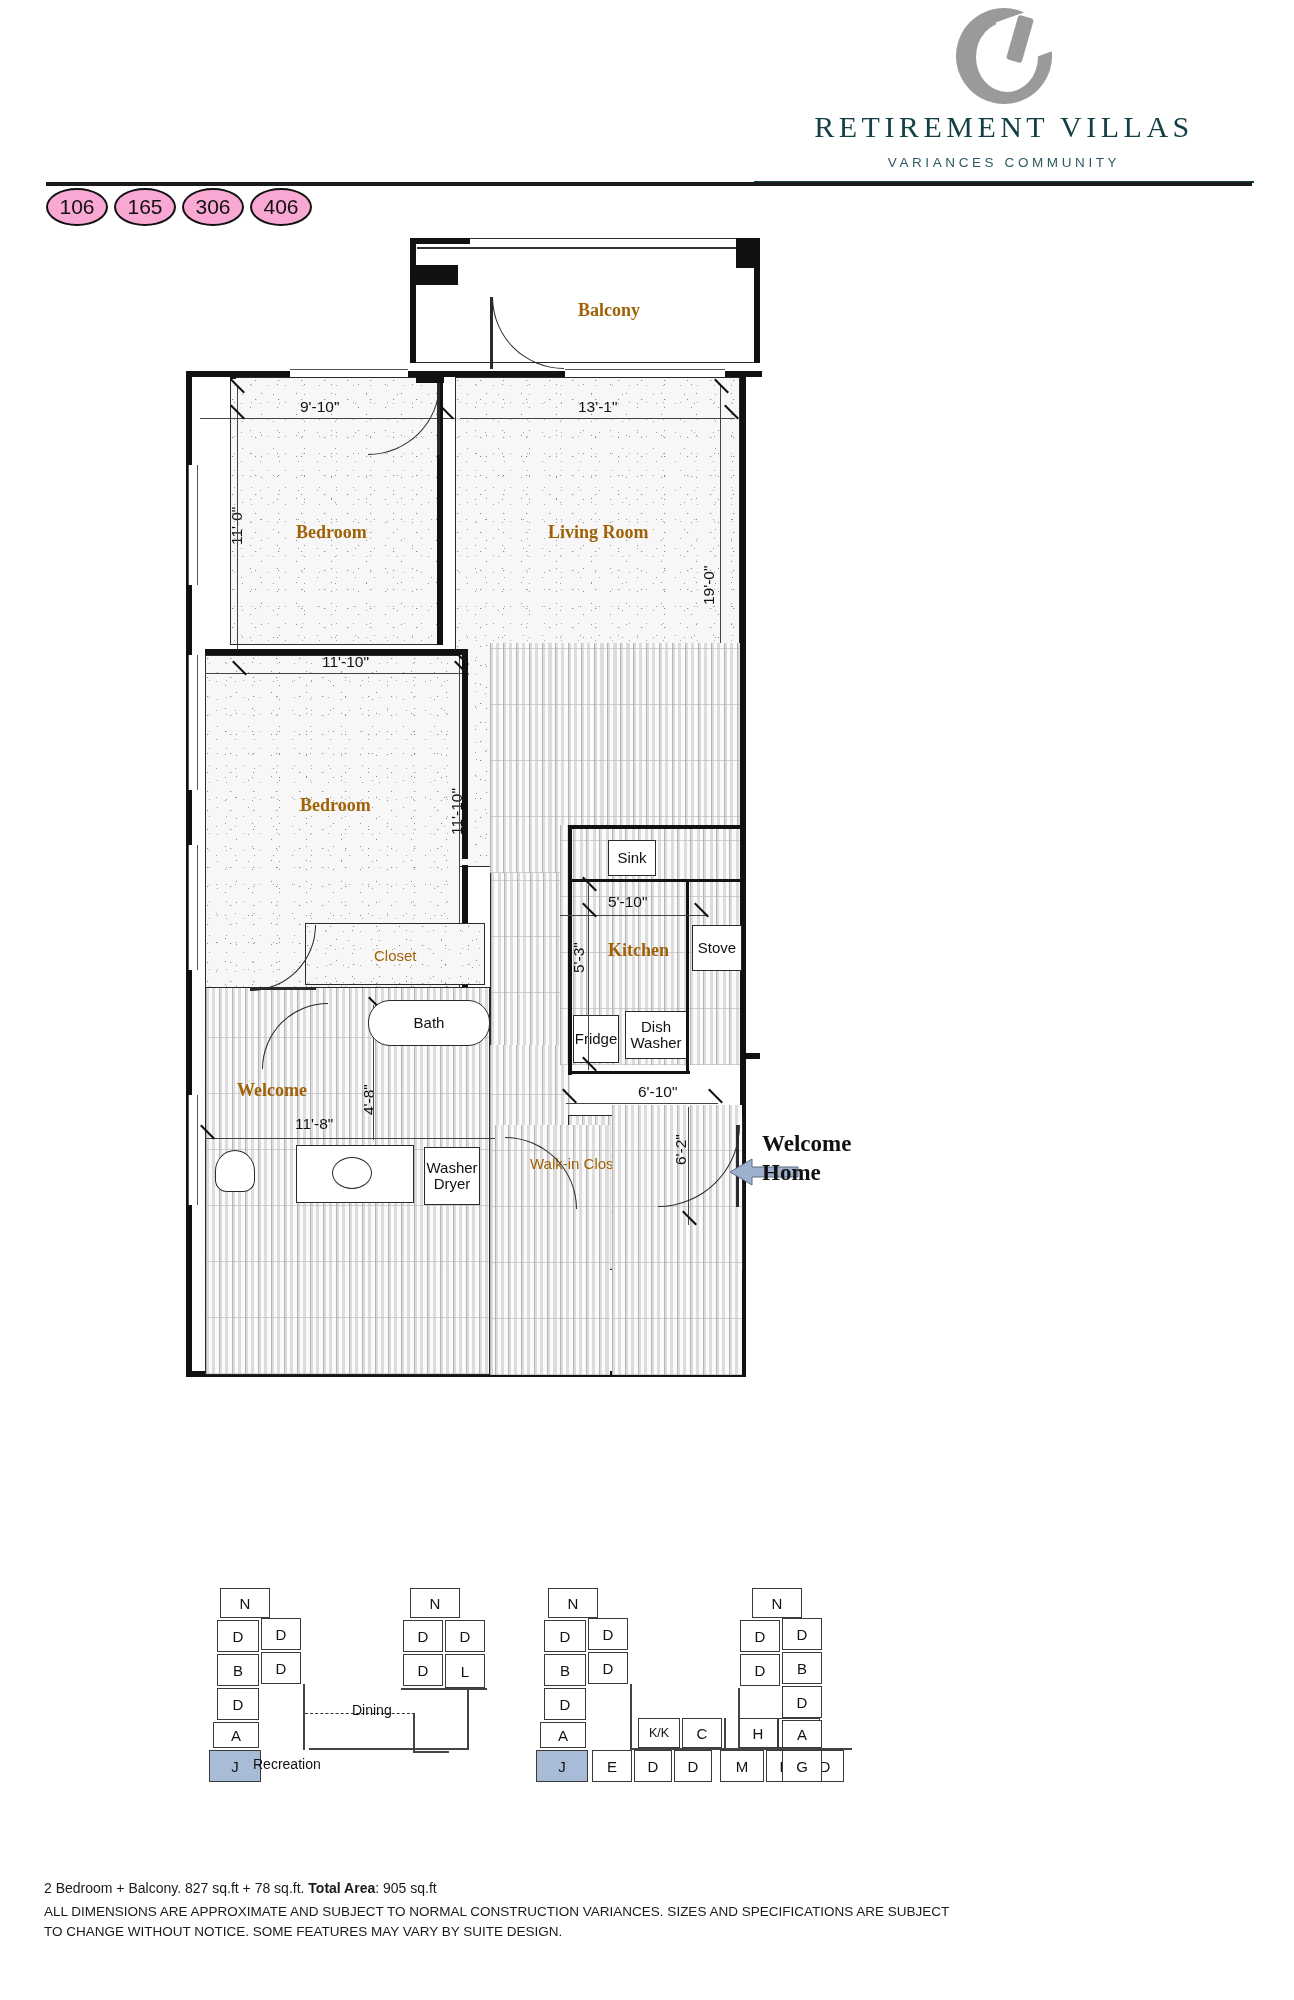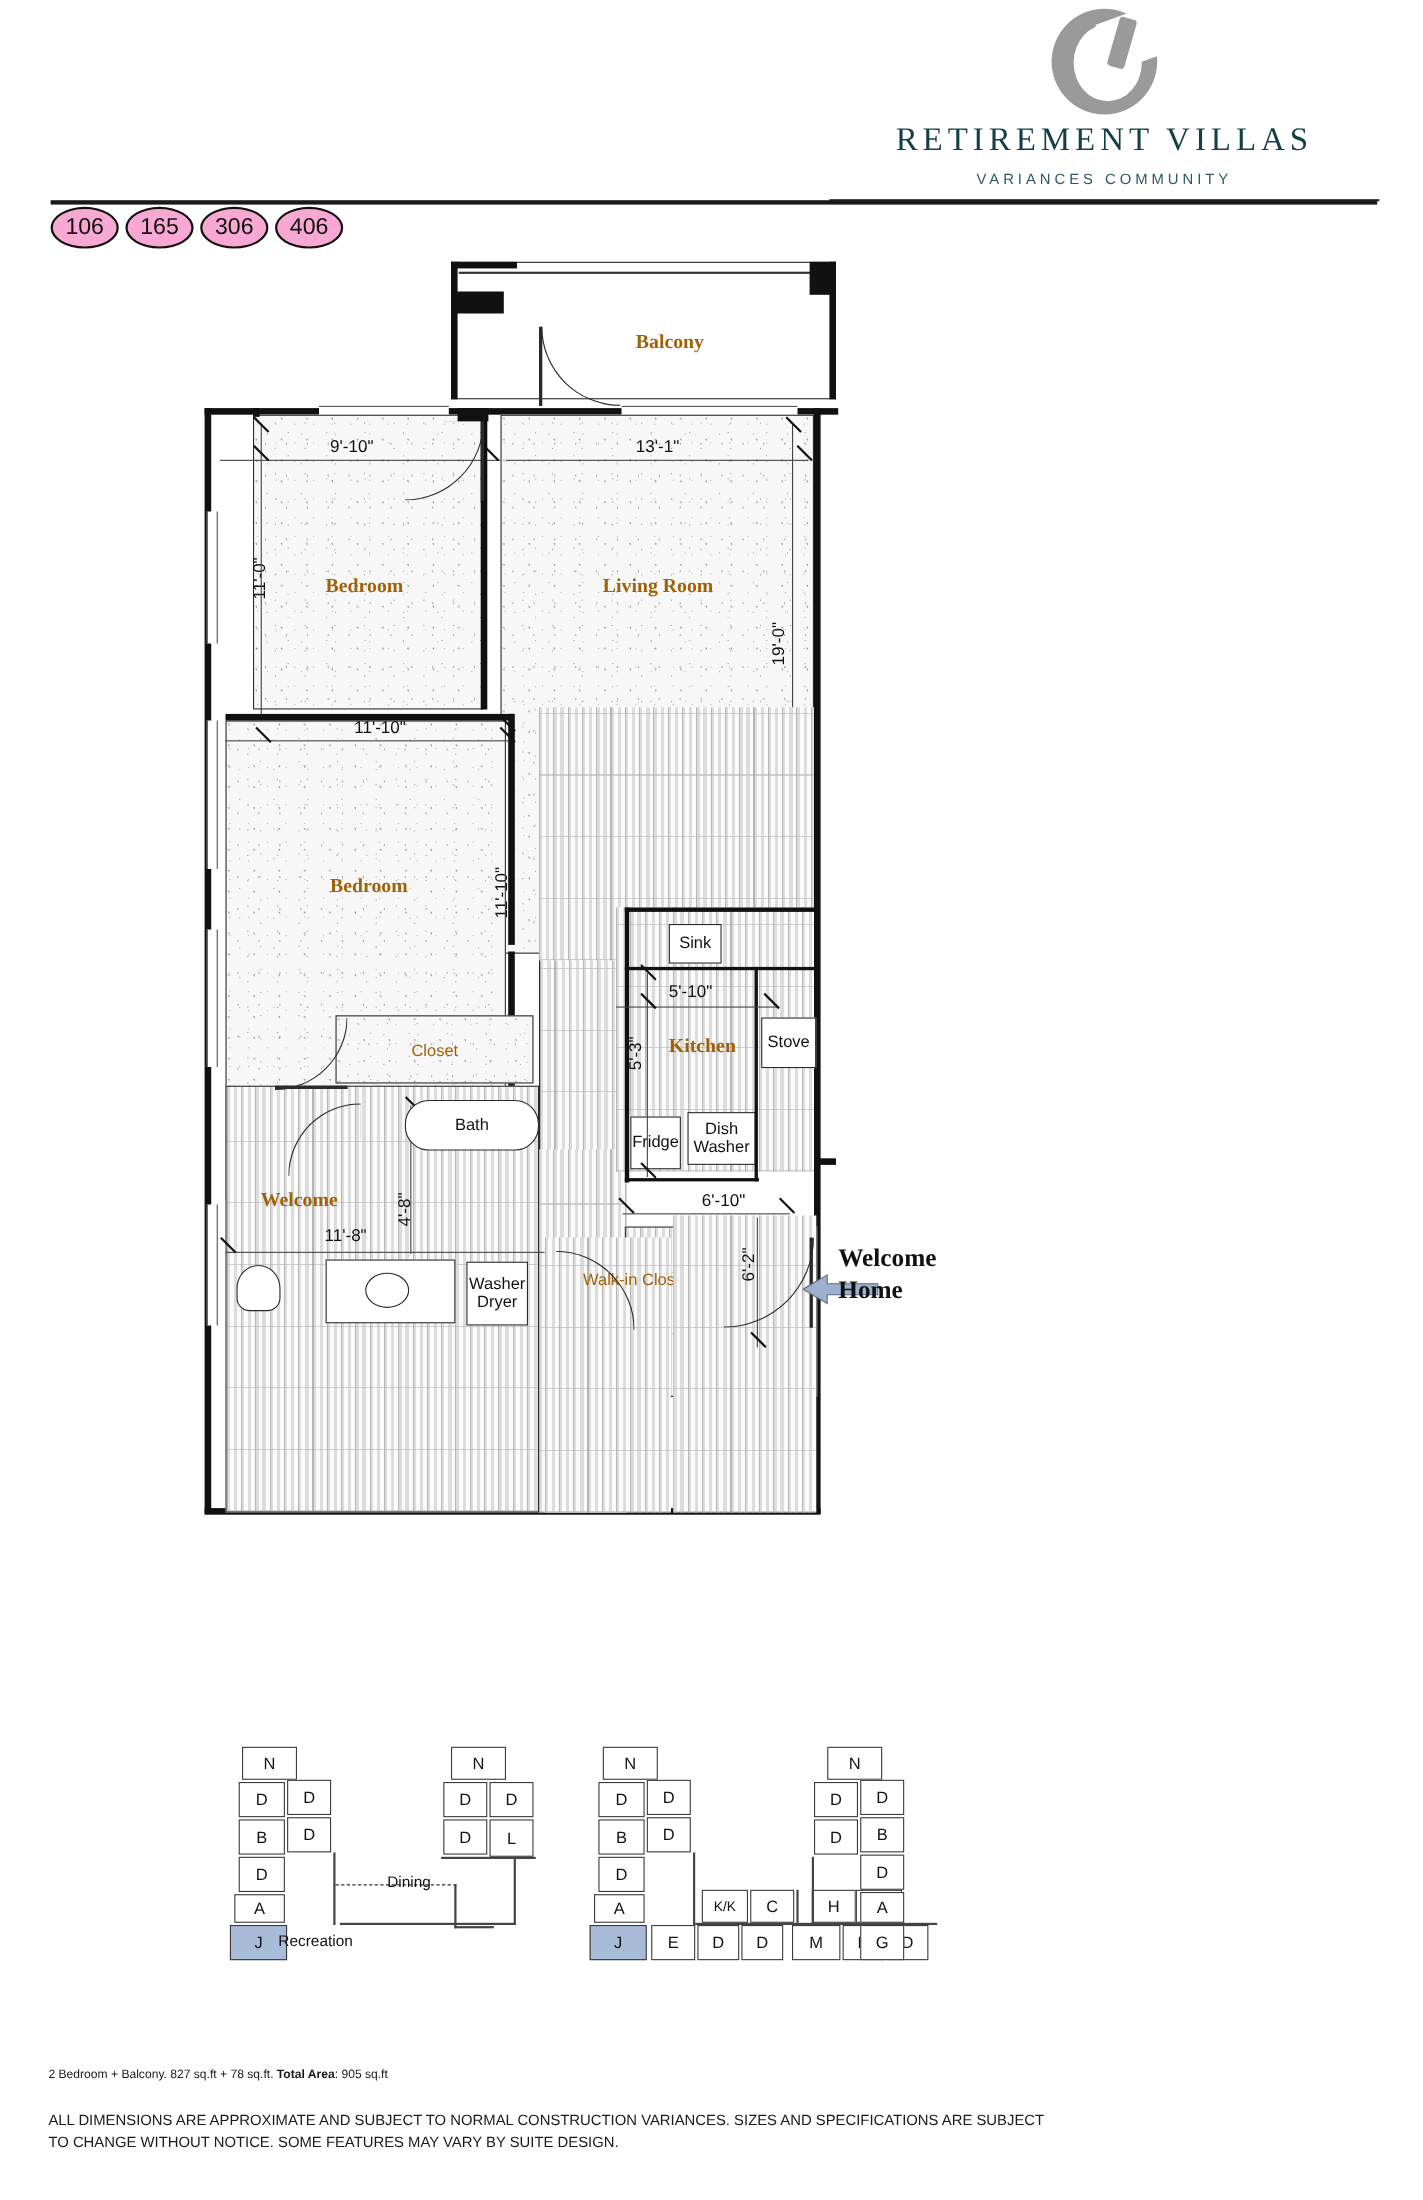--- a/index.html
+++ b/index.html
@@ -136,21 +136,21 @@
   .kcell.sm { font-size:12.5px; }
   .kline { position:absolute; background:#444; }
   .kdash { position:absolute; border-top:1.5px dashed #333; }
   .ktext {
     position:absolute; font-size:14px; color:#111;
     font-family:"Liberation Sans", sans-serif; white-space:nowrap;
   }
 
   
   .footer { position:absolute; left:44px; top:1880px; width:1210px; }
-  .area-line { font-size:11px; color:#1a1a1a; margin-bottom:26px; }
+  .area-line { font-size:14px; color:#1a1a1a; margin-bottom:6px; }
   .area-line b { font-weight:700; }
   .disclaimer { font-size:13.5px; color:#1a1a1a; line-height:1.45; max-width:905px; }
 </style>
 </head>
 <body>
 
 <div class="page">
 
   <div class="logo-block">
     <div class="logo-mark">

